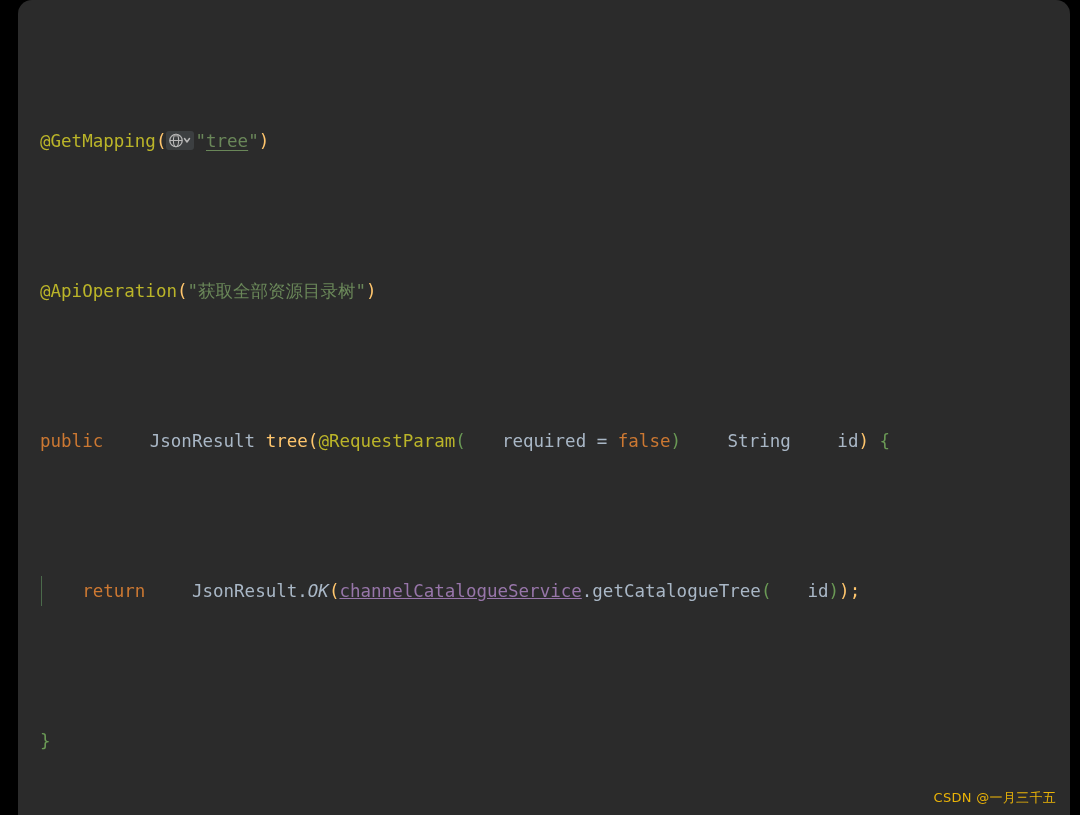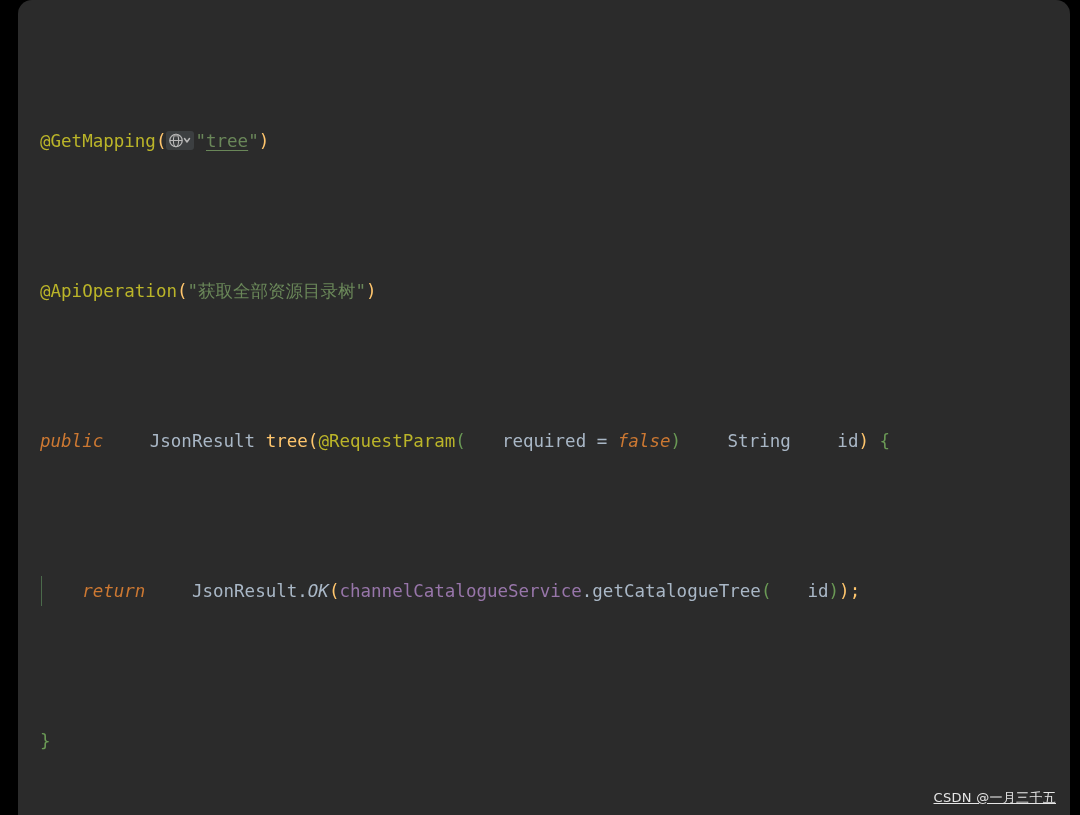--- a/index.html
+++ b/index.html
@@ -47,27 +47,27 @@
   .guide {
     position: absolute;
     top: 0;
     width: 1px;
     height: 30px;
     background: #4b6a4b;
   }
   .guide.g1 { left: 23px; }
 
   
-  .kw   { color: #cc7832; font-style: italic; }            
+  .kw   { color: #cc7832; }            
   .type { color: #a9b7c6; margin-left: 36px; }            
   .mth  { color: #ffc66d; }            
   .call { color: #a9b7c6; text-align: right; }            
   .ann  { color: #bbb529; }            
   .str  { color: #6a8759; }            
-  .fld  { color: #9876aa; }            
+  .fld  { color: #9876aa; text-decoration: underline; }            
   .stat { color: #a9b7c6; font-style: italic; margin-top: 28px; } 
   .op   { color: #a9b7c6; }
 
   
   .b0 { color: #ffc66d; }   
   .b1 { color: #6a9955; }
 
   
   .lnk {
     color: #6a8759;
@@ -87,25 +87,24 @@
     line-height: 1;
     height: 19px;
   }
   .endpoint svg { display: block; }
 
   
   #watermark {
     position: absolute;
     right: 14px;
     bottom: 8px;
-    color: #e5e5e5;
+    color: #eab308;
     font-family: "DejaVu Sans", "Liberation Sans", sans-serif;
     font-size: 13px;
     letter-spacing: 0.3px;
-    text-decoration: underline;
   }
 </style>
 </head>
 <body>
 
 <div id="editor">
   <div class="code">
 
     
     <div class="line"><span class="ann">@GetMapping</span><span class="b0">(</span><span class="endpoint"><svg width="26" height="19" viewBox="0 0 26 19">

